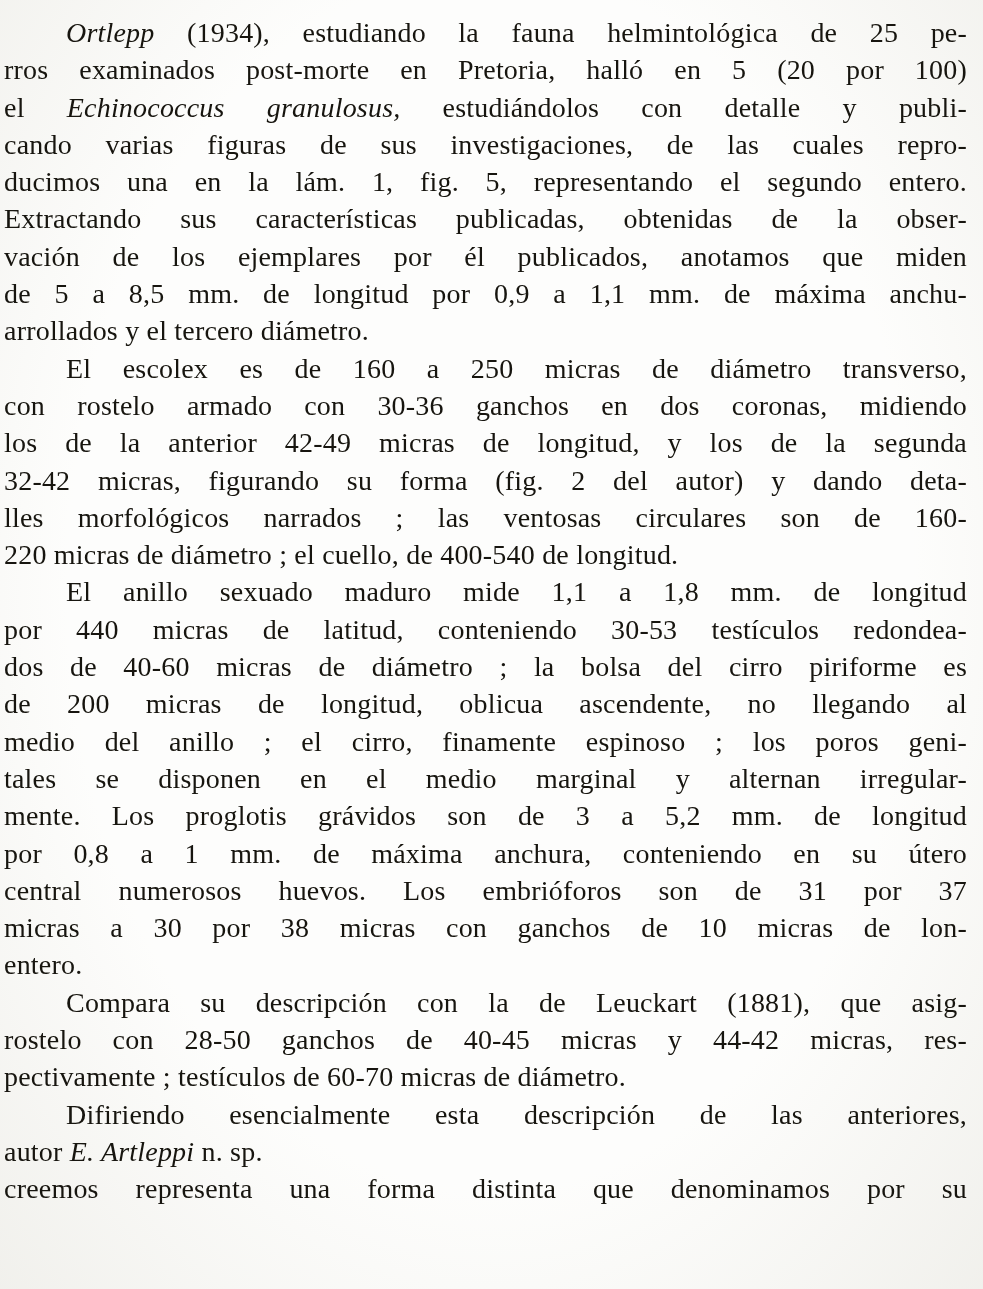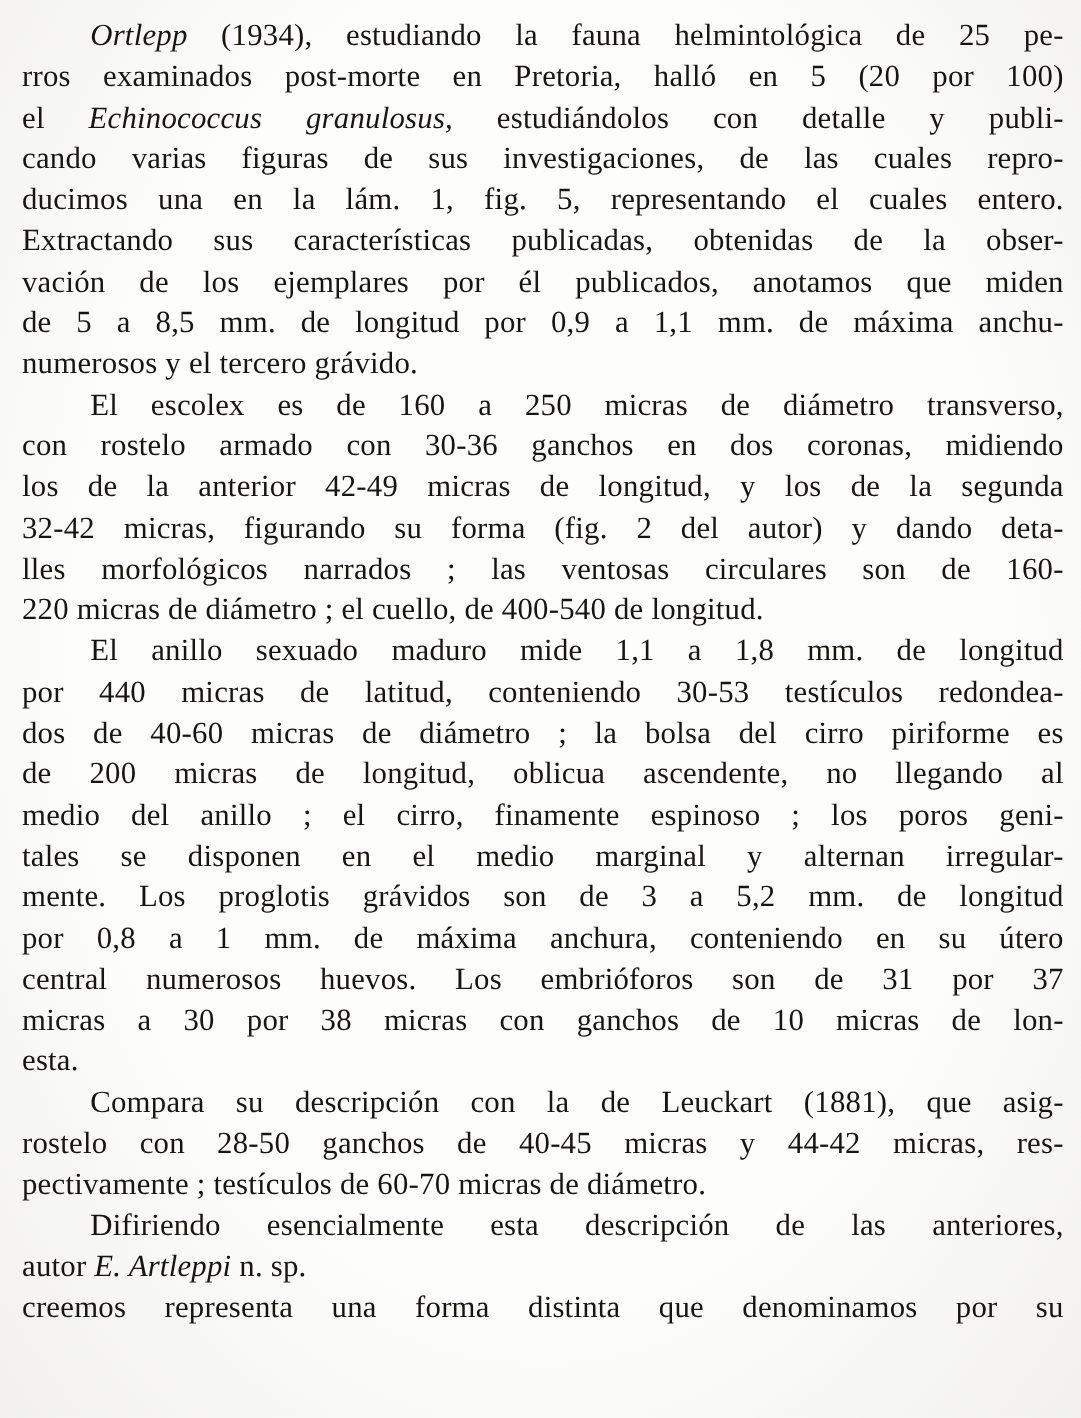--- a/index.html
+++ b/index.html
@@ -9,21 +9,21 @@
   body {
     width: 983px;
     height: 1289px;
     background: #fbfbf8;
     overflow: hidden;
   }
   .page {
     box-sizing: border-box;
     width: 983px;
     height: 1289px;
-    padding: 14px 16px 0 20px;
+    padding: 14px 16px 0 4px;
     background:
       radial-gradient(ellipse at 50% 45%, rgba(255,255,255,0.6) 60%, rgba(210,208,200,0.25) 100%),
       #fbfbf8;
   }
   .text-block {
     width: 100%;
   }
   .line {
     font-family: "Liberation Serif", "DejaVu Serif", serif;
     font-size: 28px;
@@ -45,42 +45,42 @@
 </style>
 </head>
 <body>
 
 <div class="page">
   <div class="text-block" id="text-block">
       <div class="line indent"><span class="italic">Ortlepp</span><span class="roman"> (1934), estudiando la fauna helmintológica de 25 pe-</span></div>
       <div class="line"><span class="roman">rros examinados post-morte en Pretoria, halló en 5 (20 por 100)</span></div>
       <div class="line"><span class="roman">el </span><span class="italic">Echinococcus granulosus,</span><span class="roman"> estudiándolos con detalle y publi-</span></div>
       <div class="line"><span class="roman">cando varias figuras de sus investigaciones, de las cuales repro-</span></div>
-      <div class="line"><span class="roman">ducimos una en la lám. 1, fig. 5, representando el cuales entero.</span></div>
+      <div class="line"><span class="roman">ducimos una en la lám. 1, fig. 5, representando el segundo entero.</span></div>
       <div class="line"><span class="roman">Extractando sus características publicadas, obtenidas de la obser-</span></div>
       <div class="line"><span class="roman">vación de los ejemplares por él publicados, anotamos que miden</span></div>
       <div class="line"><span class="roman">de 5 a 8,5 mm. de longitud por 0,9 a 1,1 mm. de máxima anchu-</span></div>
-      <div class="line para-end"><span class="roman">numerosos y el tercero grávido.</span></div>
+      <div class="line para-end"><span class="roman">arrollados y el tercero diámetro.</span></div>
       <div class="line indent"><span class="roman">El escolex es de 160 a 250 micras de diámetro transverso,</span></div>
       <div class="line"><span class="roman">con rostelo armado con 30-36 ganchos en dos coronas, midiendo</span></div>
       <div class="line"><span class="roman">los de la anterior 42-49 micras de longitud, y los de la segunda</span></div>
       <div class="line"><span class="roman">32-42 micras, figurando su forma (fig. 2 del autor) y dando deta-</span></div>
       <div class="line"><span class="roman">lles morfológicos narrados ; las ventosas circulares son de 160-</span></div>
       <div class="line para-end"><span class="roman">220 micras de diámetro ; el cuello, de 400-540 de longitud.</span></div>
       <div class="line indent"><span class="roman">El anillo sexuado maduro mide 1,1 a 1,8 mm. de longitud</span></div>
       <div class="line"><span class="roman">por 440 micras de latitud, conteniendo 30-53 testículos redondea-</span></div>
       <div class="line"><span class="roman">dos de 40-60 micras de diámetro ; la bolsa del cirro piriforme es</span></div>
       <div class="line"><span class="roman">de 200 micras de longitud, oblicua ascendente, no llegando al</span></div>
       <div class="line"><span class="roman">medio del anillo ; el cirro, finamente espinoso ; los poros geni-</span></div>
       <div class="line"><span class="roman">tales se disponen en el medio marginal y alternan irregular-</span></div>
       <div class="line"><span class="roman">mente. Los proglotis grávidos son de 3 a 5,2 mm. de longitud</span></div>
       <div class="line"><span class="roman">por 0,8 a 1 mm. de máxima anchura, conteniendo en su útero</span></div>
       <div class="line"><span class="roman">central numerosos huevos. Los embrióforos son de 31 por 37</span></div>
       <div class="line"><span class="roman">micras a 30 por 38 micras con ganchos de 10 micras de lon-</span></div>
-      <div class="line para-end"><span class="roman">esta.</span></div>
+      <div class="line para-end"><span class="roman">entero.</span></div>
       <div class="line indent"><span class="roman">Compara su descripción con la de Leuckart (1881), que asig-</span></div>
       <div class="line"><span class="roman">rostelo con 28-50 ganchos de 40-45 micras y 44-42 micras, res-</span></div>
       <div class="line para-end"><span class="roman">pectivamente ; testículos de 60-70 micras de diámetro.</span></div>
       <div class="line indent"><span class="roman">Difiriendo esencialmente esta descripción de las anteriores,</span></div>
       <div class="line para-end"><span class="roman">autor </span><span class="italic">E. Artleppi</span><span class="roman"> n. sp.</span></div>
       <div class="line"><span class="roman">creemos representa una forma distinta que denominamos por su</span></div>
     </div>
 </div>
 
 </body></html>

